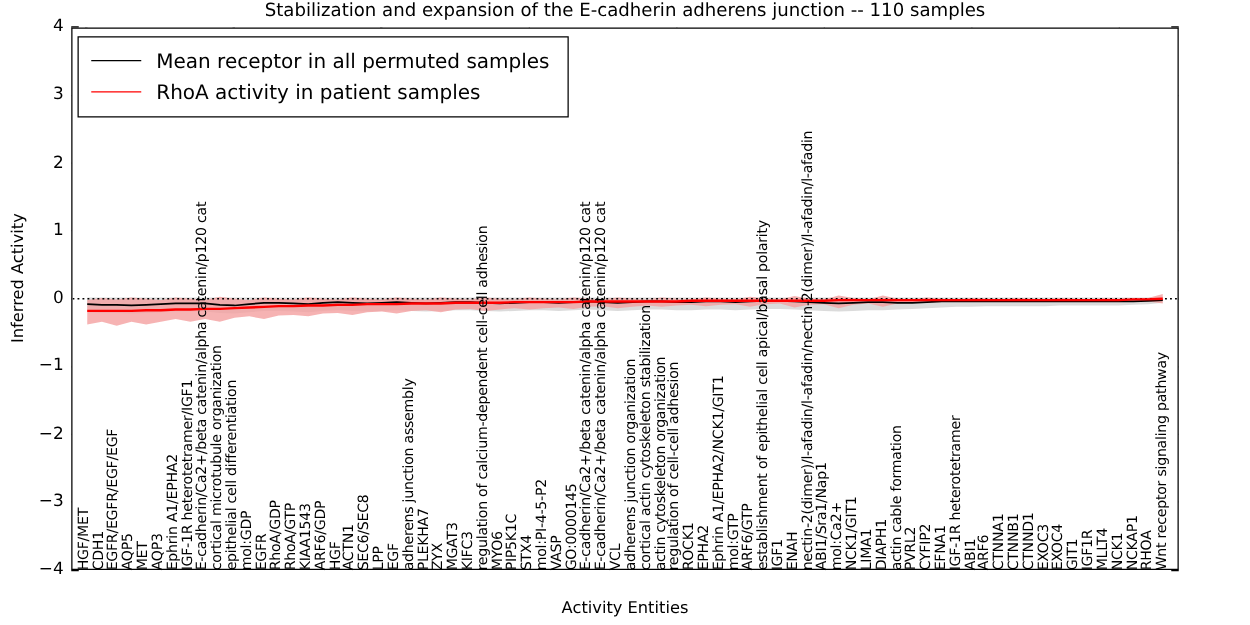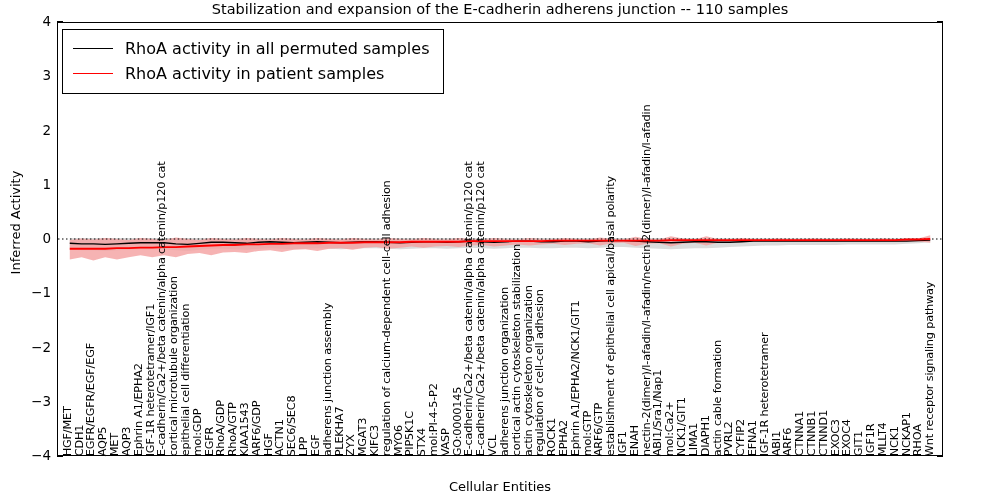--- a/index.html
+++ b/index.html
@@ -268,26 +268,26 @@
       <div class="xcat" style="left: 795.493px;">EXOC4</div>
       <div class="xcat" style="left: 807.307px;">GIT1</div>
       <div class="xcat" style="left: 819.12px;">IGF1R</div>
       <div class="xcat" style="left: 830.933px;">MLLT4</div>
       <div class="xcat" style="left: 842.747px;">NCK1</div>
       <div class="xcat" style="left: 854.56px;">NCKAP1</div>
       <div class="xcat" style="left: 866.373px;">RHOA</div>
       <div class="xcat" style="left: 878.187px;">Wnt receptor signaling pathway</div>
     </div>
 
-  <div class="xlabel">Cellular Entities</div>
+  <div class="xlabel">Activity Entities</div>
 
   <div id="legend">
     <div class="legrow">
       <span class="legline"></span>
-      <span class="legtext">RhoA activity in all permuted samples</span>
+      <span class="legtext">Mean receptor in all permuted samples</span>
     </div>
     <div class="legrow">
       <span class="legline red"></span>
       <span class="legtext">RhoA activity in patient samples</span>
     </div>
   </div>
 
 </div>
 
 </body></html>

